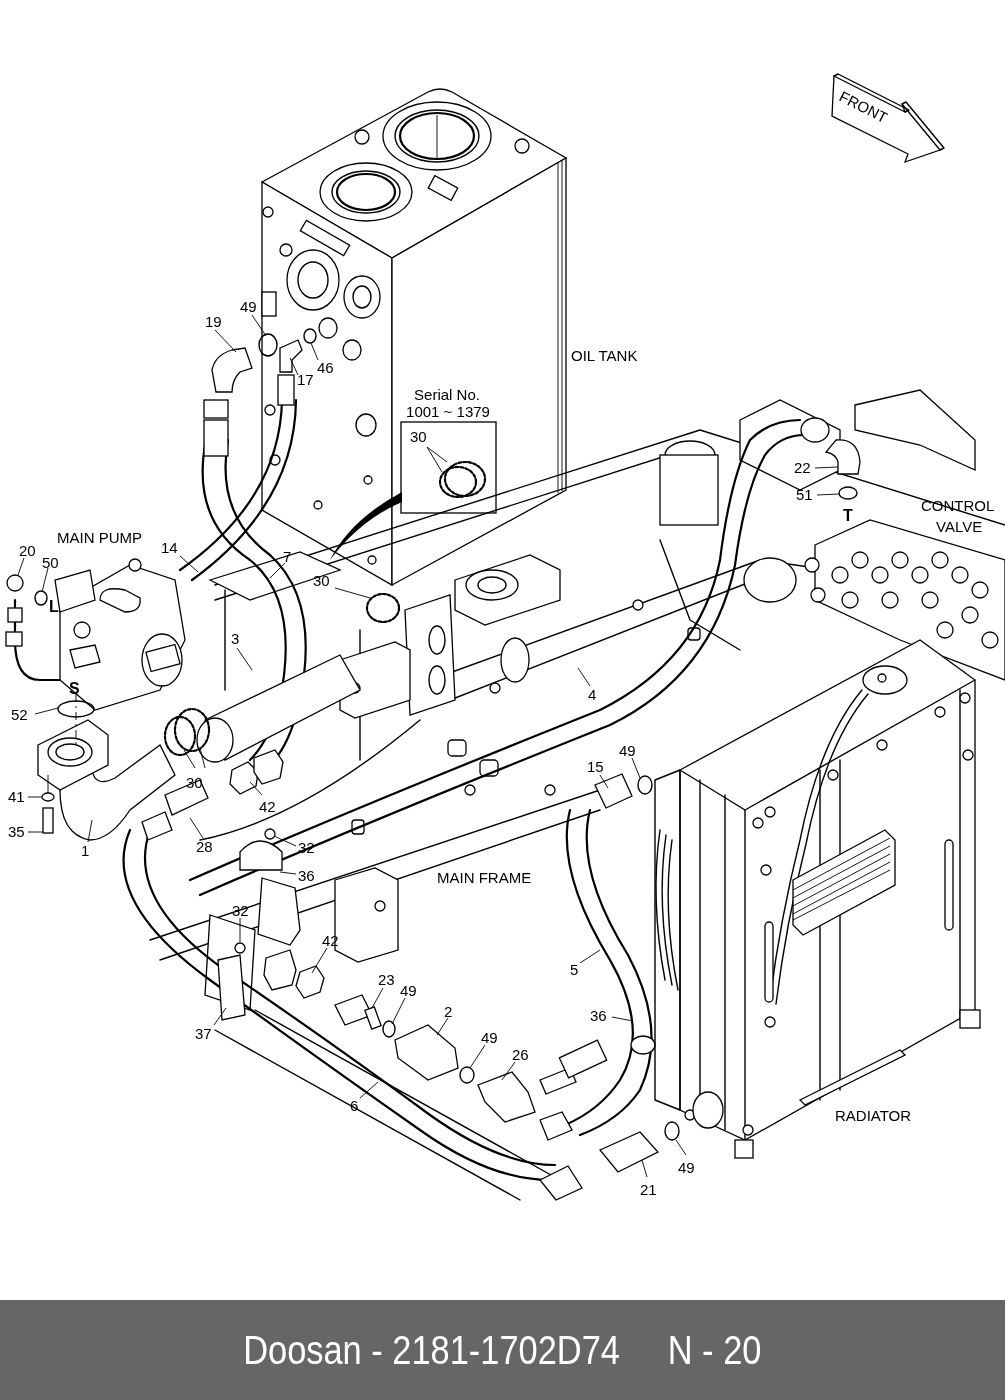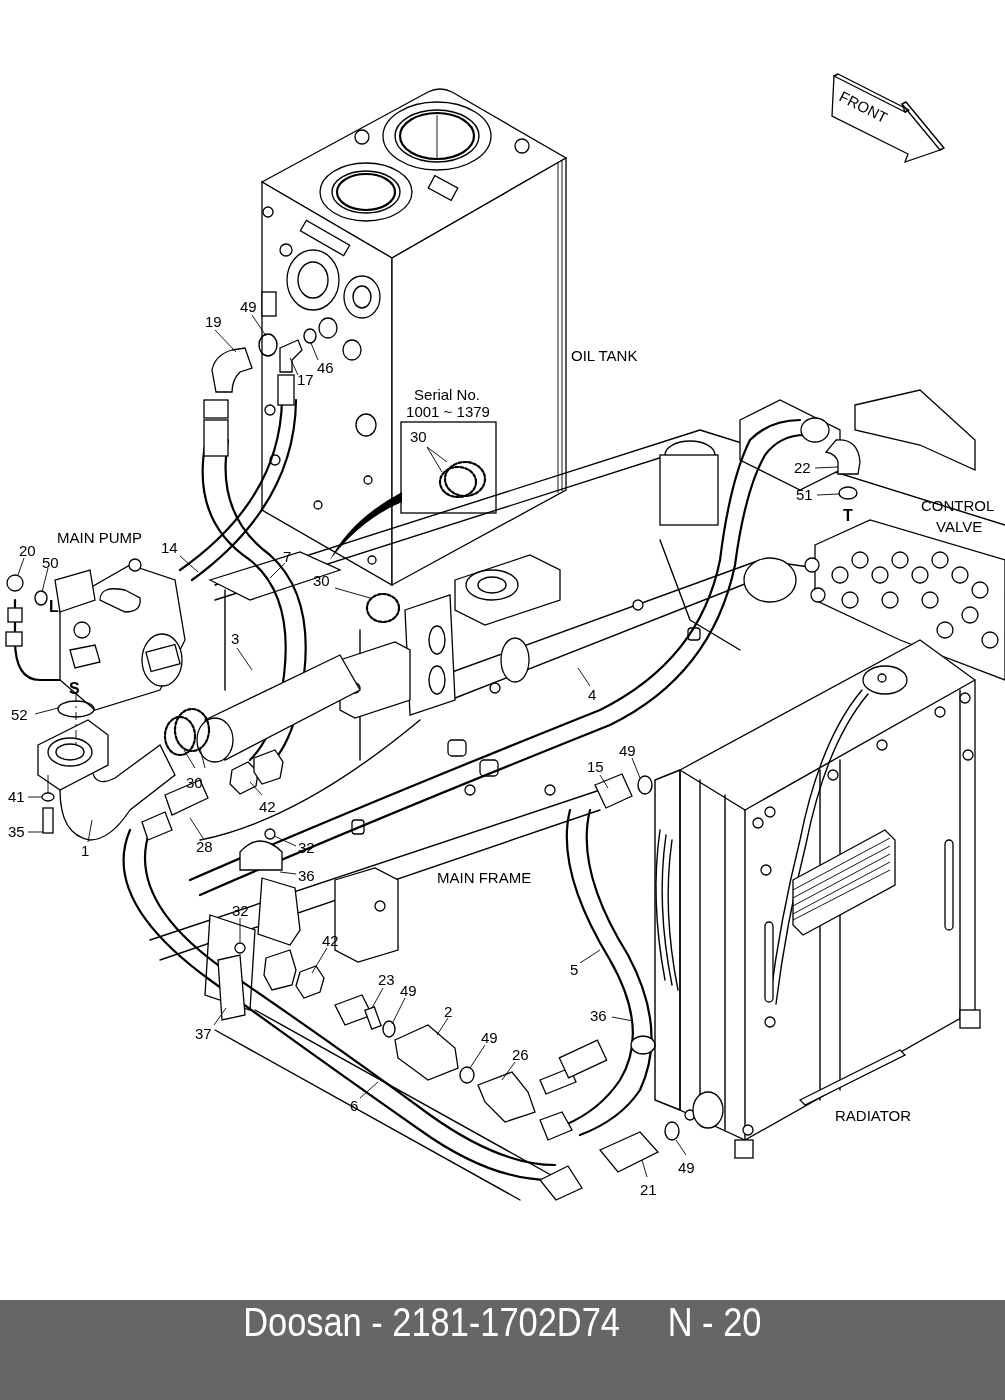--- a/index.html
+++ b/index.html
@@ -7,21 +7,21 @@
   #diagram { position: absolute; left: 0; top: 0; width: 1005px; height: 1300px; }
   #diagram .ln { fill: none; stroke: #000; stroke-width: 1.4; stroke-linejoin: round; stroke-linecap: round; }
   #diagram .thin { fill: none; stroke: #000; stroke-width: 0.9; }
   #diagram .thick { fill: none; stroke: #000; stroke-width: 2.2; stroke-linecap: round; }
   #diagram .fillw { fill: #fff; stroke: #000; stroke-width: 1.3; }
   #diagram .dash { fill: none; stroke: #000; stroke-width: 0.9; stroke-dasharray: 8 4 2 4; }
   #diagram .leader { fill: none; stroke: #000; stroke-width: 0.9; }
   #diagram .num { font-family: "Liberation Sans", sans-serif; font-size: 15px; fill: #000; }
   #diagram .cap { font-family: "Liberation Sans", sans-serif; font-size: 15px; fill: #000; }
   #diagram .port { font-family: "Liberation Sans", sans-serif; font-size: 16px; font-weight: bold; fill: #000; }
-  #footer { position: absolute; left: 0; top: 1300px; width: 1005px; height: 100px; background: #666666; display: flex; align-items: flex-start; justify-content: center; }
+  #footer { position: absolute; left: 0; top: 1300px; width: 1005px; height: 100px; background: #666666; display: flex; align-items: center; justify-content: center; }
   #footer-text { color: #ffffff; font-family: "Liberation Sans", sans-serif; font-size: 40px; letter-spacing: 0px; transform: scaleX(0.86); white-space: pre; }
 </style>
 </head>
 <body>
 
 <svg id="diagram" viewBox="0 0 1005 1300" xmlns="http://www.w3.org/2000/svg">
 
   <g>
     <path class="fillw" d="M834,76 L905,112 L902,104 L940,150 L905,162 L908,154 L832,116 Z"></path>
     <path class="ln" d="M834,76 L838,74 L909,110 M905,112 L909,110 M902,104 L906,102 L944,148 L940,150"></path>

